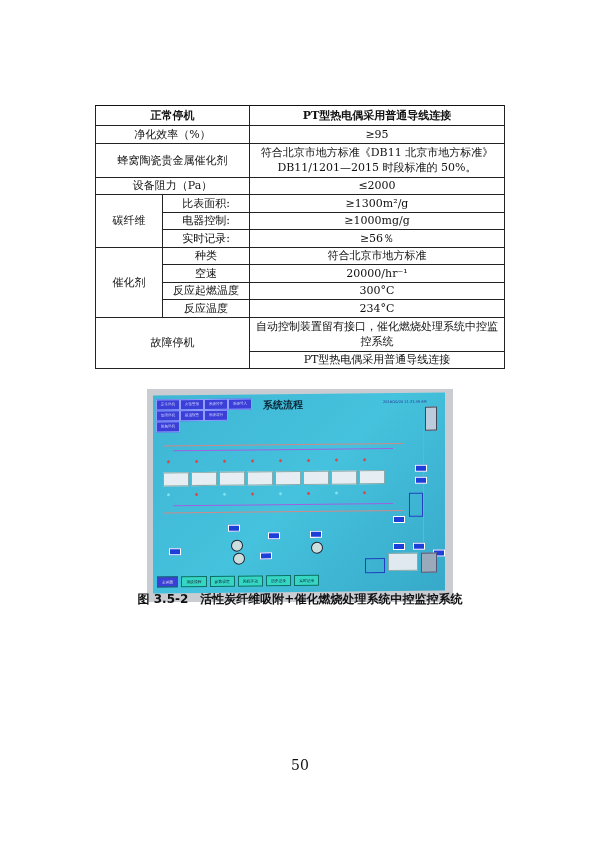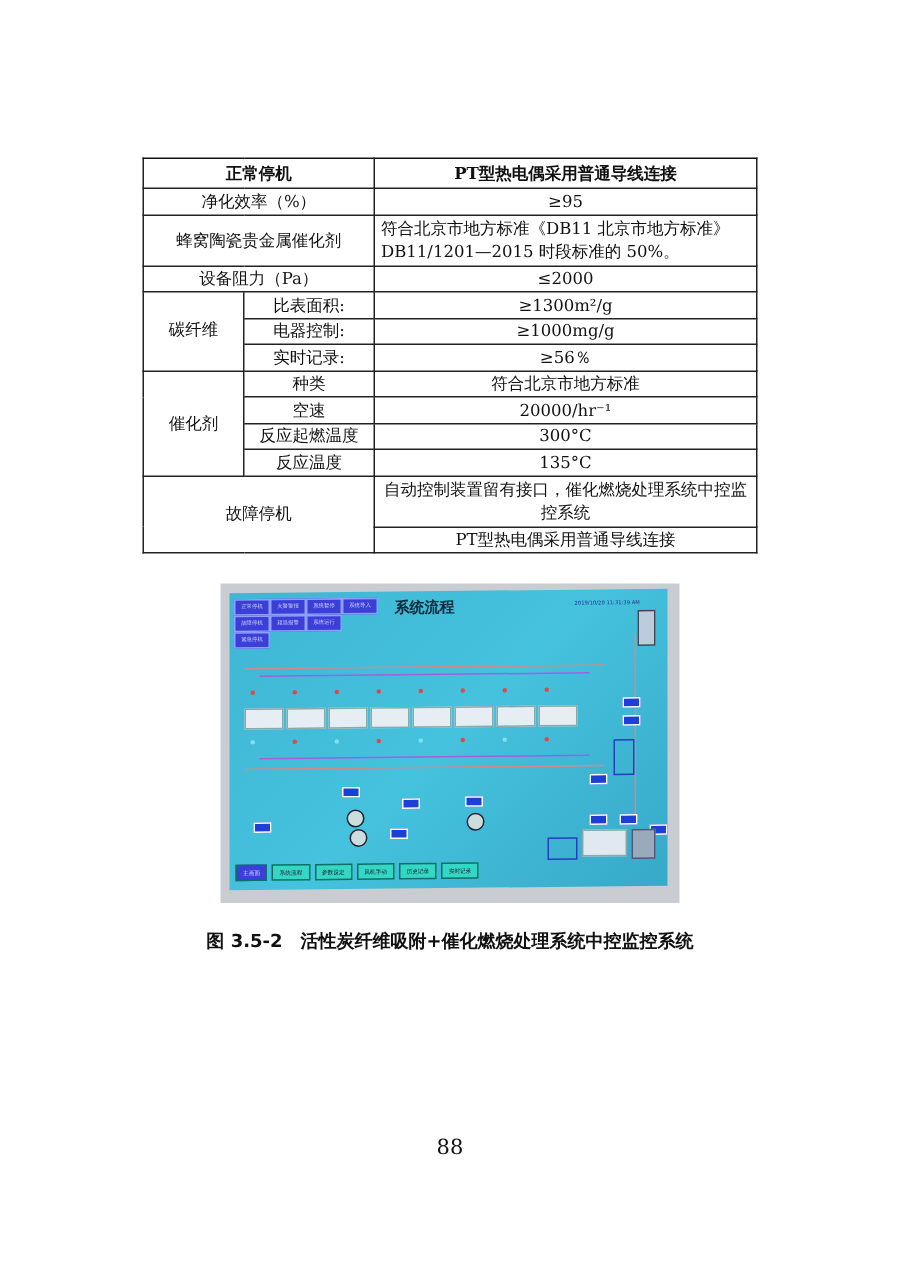--- a/index.html
+++ b/index.html
@@ -2,25 +2,25 @@
 <html><head>
 <meta charset="utf-8">
 <style>
   html, body { margin:0; padding:0; background:#ffffff; }
   body { width:600px; height:848px; position:relative; overflow:hidden;
          font-family:"DejaVu Serif","Liberation Serif",serif; color:#111; }
   .spec-table { position:absolute; left:95px; top:105px; width:410px;
                 border-collapse:collapse; font-size:11px; }
   .spec-table td { border:1px solid #222; padding:0 4px; height:16.5px;
                    text-align:center; vertical-align:middle; line-height:15px; }
-  .spec-table td.left { text-align:left; }
+  .spec-table td.left { text-align:center; }
   .spec-table th { border:1px solid #222; border-top:1.5px solid #111; height:17px;
                    font-weight:bold; font-size:11px; }
   .spec-table tr.tall td { height:33px; }
-  .c1 { width:58px;font-family:Liberation Serif, serif; } .c2 { width:78px; }
+  .c1 { width:58px; } .c2 { width:78px; }
   .photo { position:absolute; left:147px; top:389px; width:306px; height:213px;
            background:#c9cdd2; }
   .screen { position:absolute; left:6px; top:5px; width:292px; height:198px;
             background:linear-gradient(135deg,#3fb6d4 0%,#45c2dd 50%,#37a9c9 100%);
             overflow:hidden; transform:skewY(-0.6deg); }
   .btn { position:absolute; background:#3b3fd8; color:#cfd4ff; font-size:3.6px;
          height:9px; line-height:9px; text-align:center;
          font-family:"DejaVu Sans",sans-serif; border:0.5px solid #8ea0ff; }
   .title { position:absolute; left:110px; top:4px; font-size:10px; font-weight:bold; color:#0b2a3a;
            font-family:"DejaVu Sans",sans-serif; }
@@ -28,21 +28,21 @@
            font-family:"DejaVu Sans",sans-serif; }
   .unit { position:absolute; width:24px; height:12px; background:#e6eef3; border:0.5px solid #8aa;
           font-size:3px; color:#334; }
   .valve { position:absolute; width:3px; height:3px; border-radius:50%; }
   .pipe { position:absolute; }
   .tabbar { position:absolute; bottom:6px; left:4px; display:flex; gap:3px; }
   .tab { background:#36d6c4; color:#123; font-size:3.8px; height:9px; line-height:9px; padding:0 4px;
          border:0.6px solid #0e6f66; font-family:"DejaVu Sans",sans-serif; }
   .tab.active { background:#3b3fd8; color:#dde; }
   .valbox { position:absolute; background:#1c3fd8; width:10px; height:5px; border:0.4px solid #fff; }
-  .caption { position:absolute; left:0; width:600px; top:619px; text-align:center;
+  .caption { position:absolute; left:0; width:600px; top:591px; text-align:center;
              font-family:"DejaVu Sans","Liberation Sans",sans-serif; font-size:12px; font-weight:bold; }
   .page-num { position:absolute; left:0; width:600px; top:757px; text-align:center; font-size:14px; }
 </style>
 </head>
 <body>
 
 <table class="spec-table">
   <tbody>
       <tr>
     <th colspan="2">正常停机</th>
@@ -84,21 +84,21 @@
   <tr>
     <td>空速</td>
     <td>20000/hr⁻¹</td>
   </tr>
   <tr>
     <td>反应起燃温度</td>
     <td>300°C</td>
   </tr>
   <tr>
     <td>反应温度</td>
-    <td>135°C</td>
+    <td>234°C</td>
   </tr>
   <tr class="tall">
     <td colspan="2" rowspan="2">故障停机</td>
     <td>自动控制装置留有接口，催化燃烧处理系统中控监控系统</td>
   </tr>
   <tr>
     <td>PT型热电偶采用普通导线连接</td>
   </tr>
 </tbody>
   </table>
@@ -173,13 +173,13 @@
       <div class="tab">系统流程</div>
       <div class="tab">参数设定</div>
       <div class="tab">风机手动</div>
       <div class="tab">历史记录</div>
       <div class="tab">实时记录</div>
     </div>
   </div>
 </div>
 
 <div class="caption">图 3.5-2　活性炭纤维吸附+催化燃烧处理系统中控监控系统</div>
-<div class="page-num">88</div>
+<div class="page-num">50</div>
 
 </body></html>

